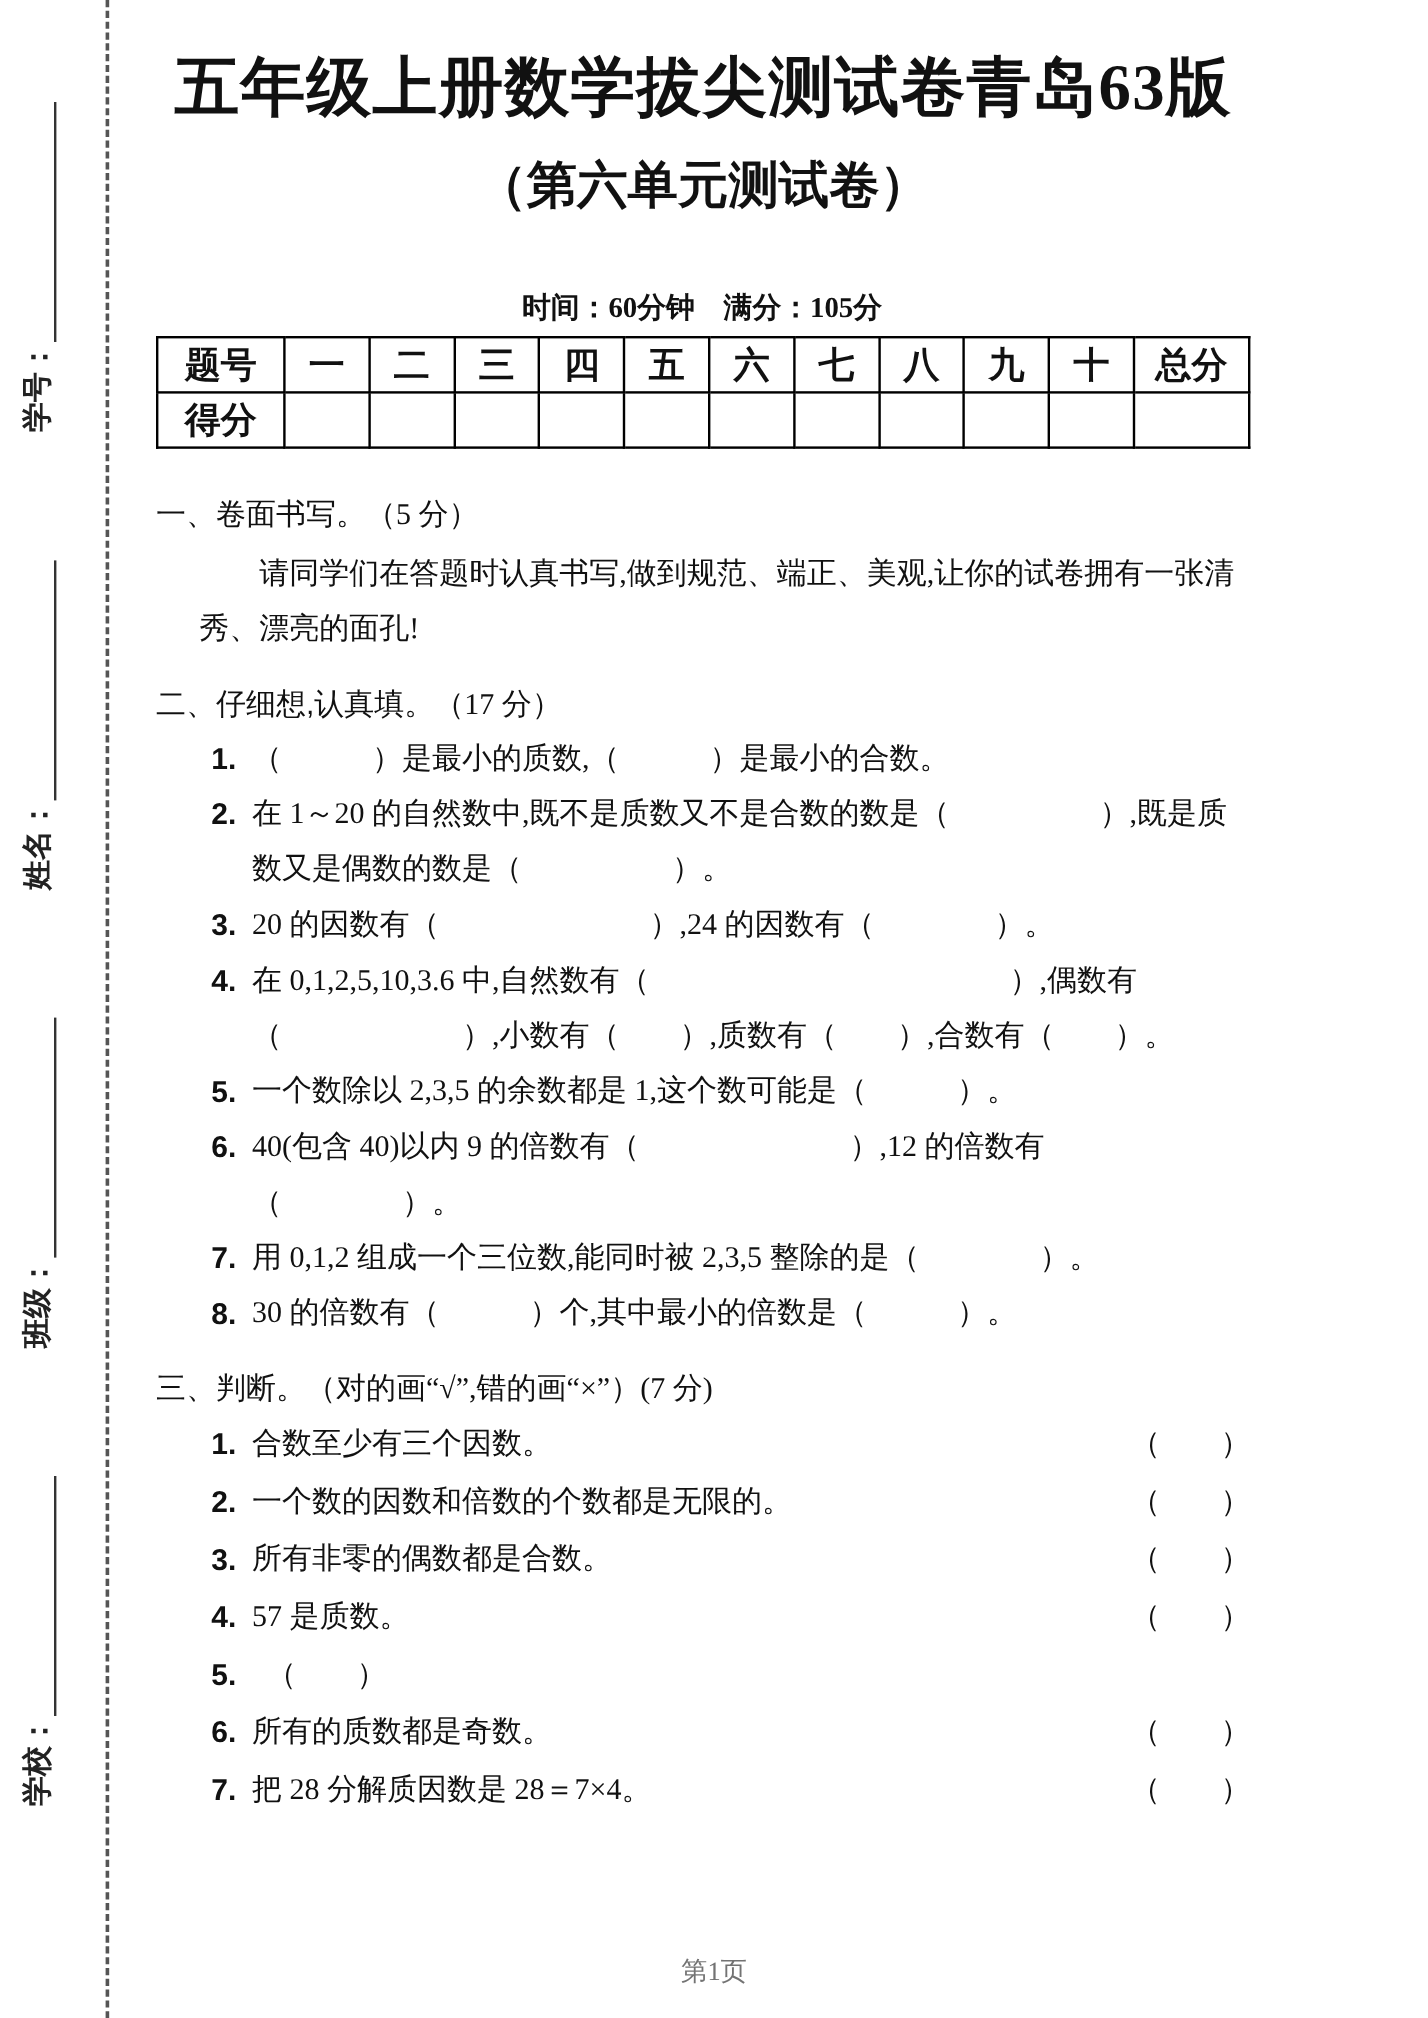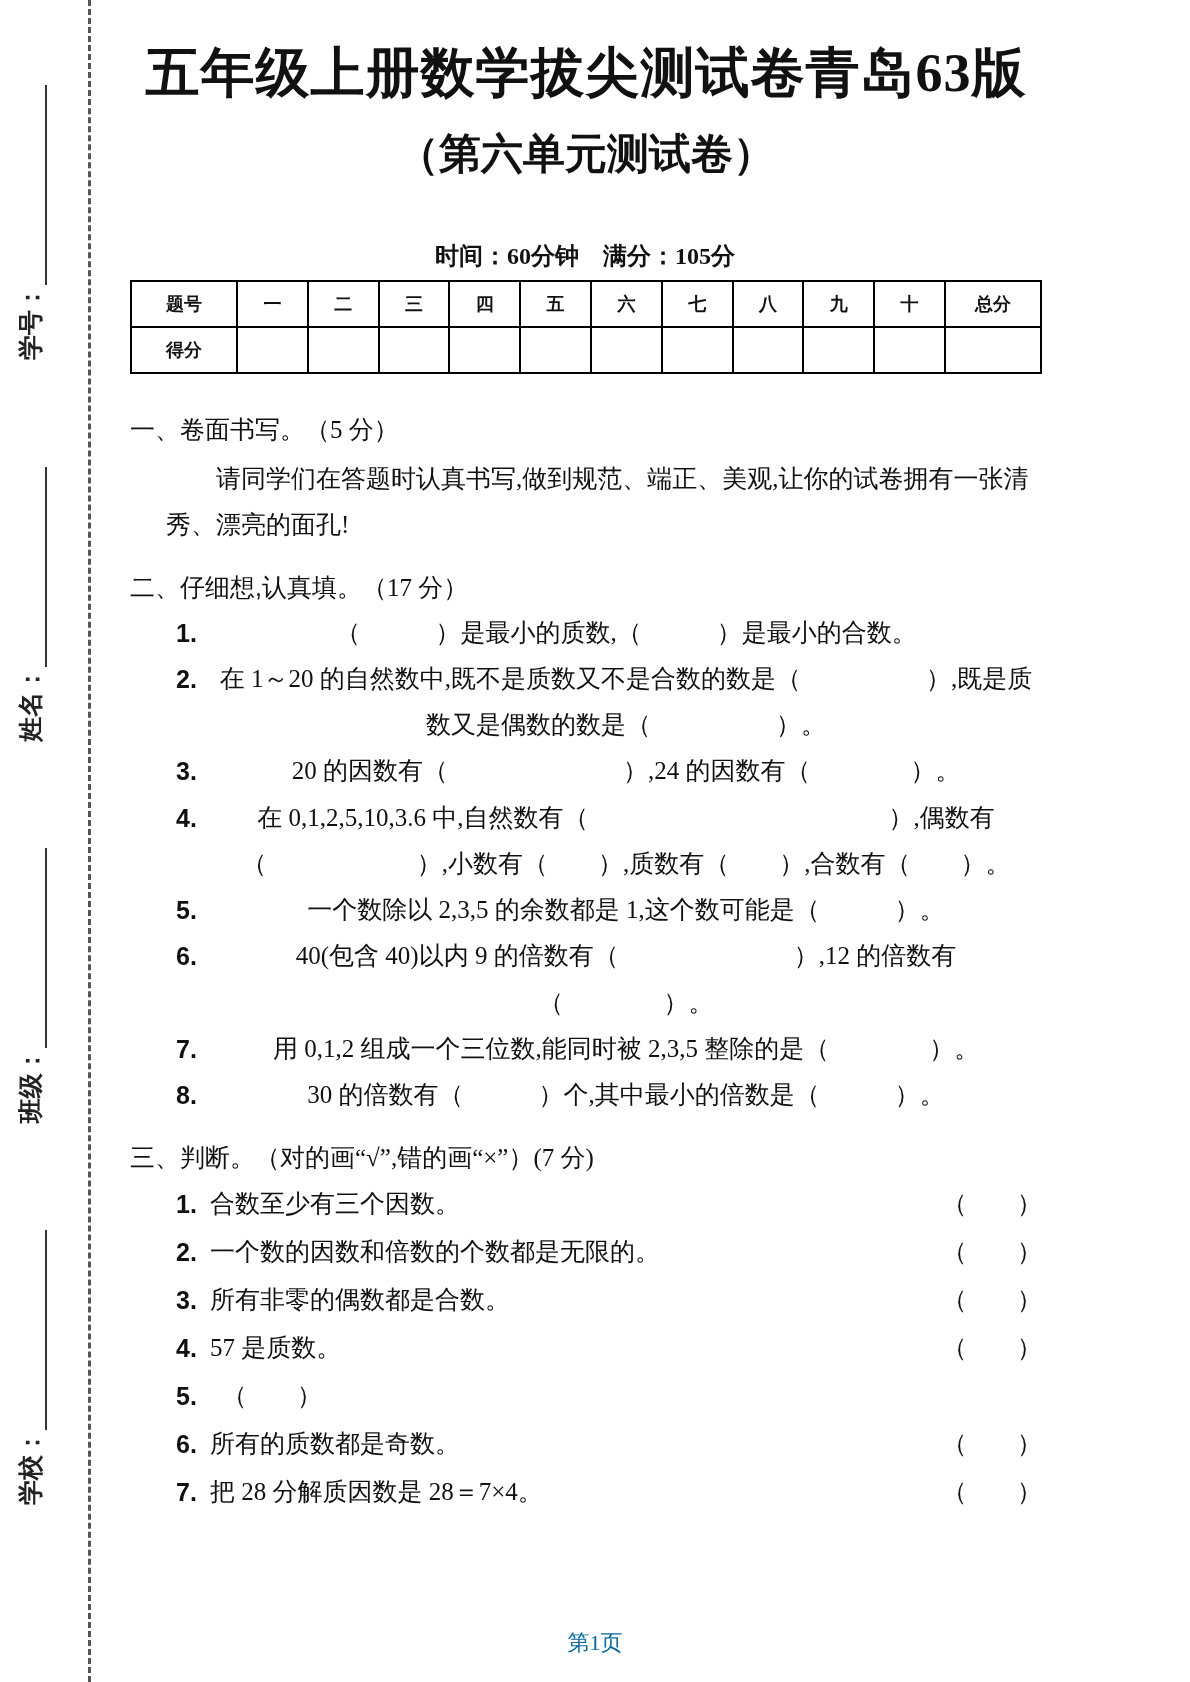--- a/index.html
+++ b/index.html
@@ -42,44 +42,44 @@
     text-align:center; font-size:24px; font-weight:600; margin-top:58px;
     padding-right:2px;
   }
 
   table.score {
     width:100%; border-collapse:collapse; margin-top:8px;
     table-layout:fixed;
   }
   table.score td {
     border:2.5px solid #000; height:46px; text-align:center;
-    vertical-align:middle; font-size:18px; font-weight:700;
+    vertical-align:middle; font-size:30px; font-weight:700;
     font-family:"Liberation Sans", sans-serif;
   }
 
   .sections { margin-top:34px; font-size:25px; }
   .sec-head { margin-top:18px; line-height:1.7; }
   .sec-title { font-weight:400; font-family:"Liberation Sans", sans-serif;text-align:right; }
   .sec-suffix { font-weight:500; }
   .para { text-indent:2em; line-height:1.85; margin-top:4px;margin-left:36px; }
 
   .q-item { display:flex; line-height:1.85; }
   .q-num {
     flex:none; width:80px; padding-left:46px; font-weight:800;
     font-family:"Liberation Sans", sans-serif;
   }
-  .q-text { flex:1; white-space:pre-wrap;text-align:center; }
+  .q-text { flex:1; white-space:pre-wrap; }
 
   .j-item { display:flex; line-height:1.92; }
   .j-text { flex:1; }
   .j-answer { flex:none; margin-left:12px; white-space:pre; }
 
   .footer {
     position:absolute; left:0; right:0; bottom:24px;
-    text-align:center; font-size:22px; color:#0369a1;
+    text-align:center; font-size:22px; color:#737373;
   }
 </style>
 </head>
 <body>
 
 <div class="page">
 
   <div class="binding-line"></div>
 
   <div class="margin-fields">

